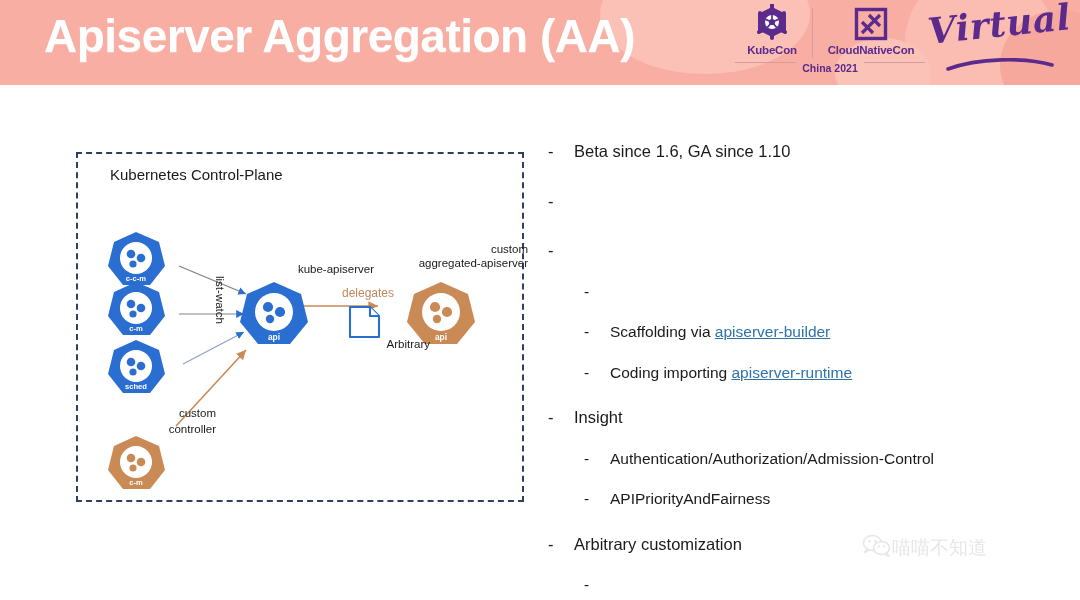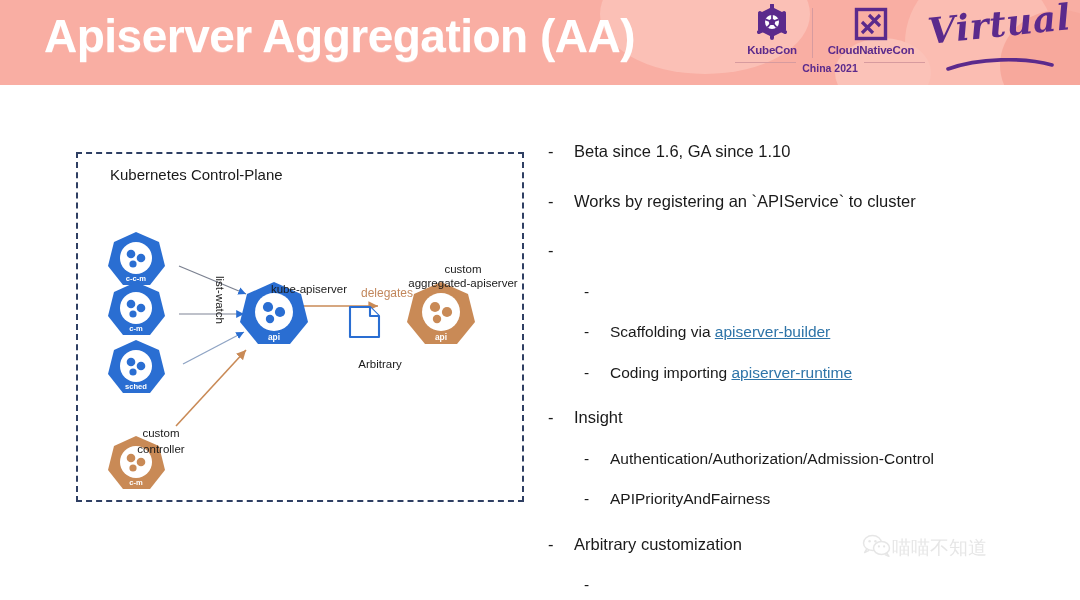--- a/index.html
+++ b/index.html
@@ -71,29 +71,29 @@
     border: 2px dashed #2f3f63; background: #fff;
   }
   .diagram-title {
     position: absolute; left: 20px; top: 12px;
     font-size: 15px; color: #1a1a1a; margin-left: 12px;
   }
   .diag-svg { position: absolute; left: 0; top: 0; width: 448px; height: 350px; }
 
   .node-label {
     position: absolute; font-size: 11.5px; color: #1a1a1a;
-    text-align: center; line-height: 1.25; white-space: nowrap; margin-top: 20px;
+    text-align: right; line-height: 1.25; white-space: nowrap;
   }
   .lbl-kubeapi   { left: 166px; top: 108px; width: 130px; }
   .lbl-custom-as { left: 320px; top: 88px;  width: 130px; }
   .lbl-apiservice{ left: 252px; top: 183px; width: 100px; }
   .lbl-customctl { left: 28px;  top: 252px; width: 110px; line-height: 1.35; }
   .lbl-delegates {
     position: absolute; left: 264px; top: 132px; width: 90px;
-    font-size: 12px; color: #c2875c; text-align: center;
+    font-size: 12px; color: #c2875c; 
   }
   .lbl-listwatch {
     position: absolute; left: 148px; top: 122px;
     font-size: 11.5px; color: #1a1a1a; white-space: nowrap;
     transform: rotate(90deg); transform-origin: left top;
   }
 
   
   .bullets { position: absolute; left: 548px; top: 143px; width: 520px; }
   .b-row { display: flex; align-items: flex-start; }
@@ -295,21 +295,20 @@
   <div class="bullets">
 
     <div class="b-row lvl1">
       <span class="b-dash">-</span>
       <span class="b-text">Beta since 1.6, GA since 1.10</span>
     </div>
     <div class="sp-lvl1"></div>
 
     <div class="b-row lvl1">
       <span class="b-dash">-</span>
-      <span class="b-text">Works by registering an `APIService` to cluster</span>
     </div>
     <div class="sp-lvl1"></div>
 
     <div class="b-row lvl1">
       <span class="b-dash">-</span>
     </div>
     <div class="sp-lvl2"></div>
 
     <div class="b-row lvl2">
       <span class="b-dash">-</span>

